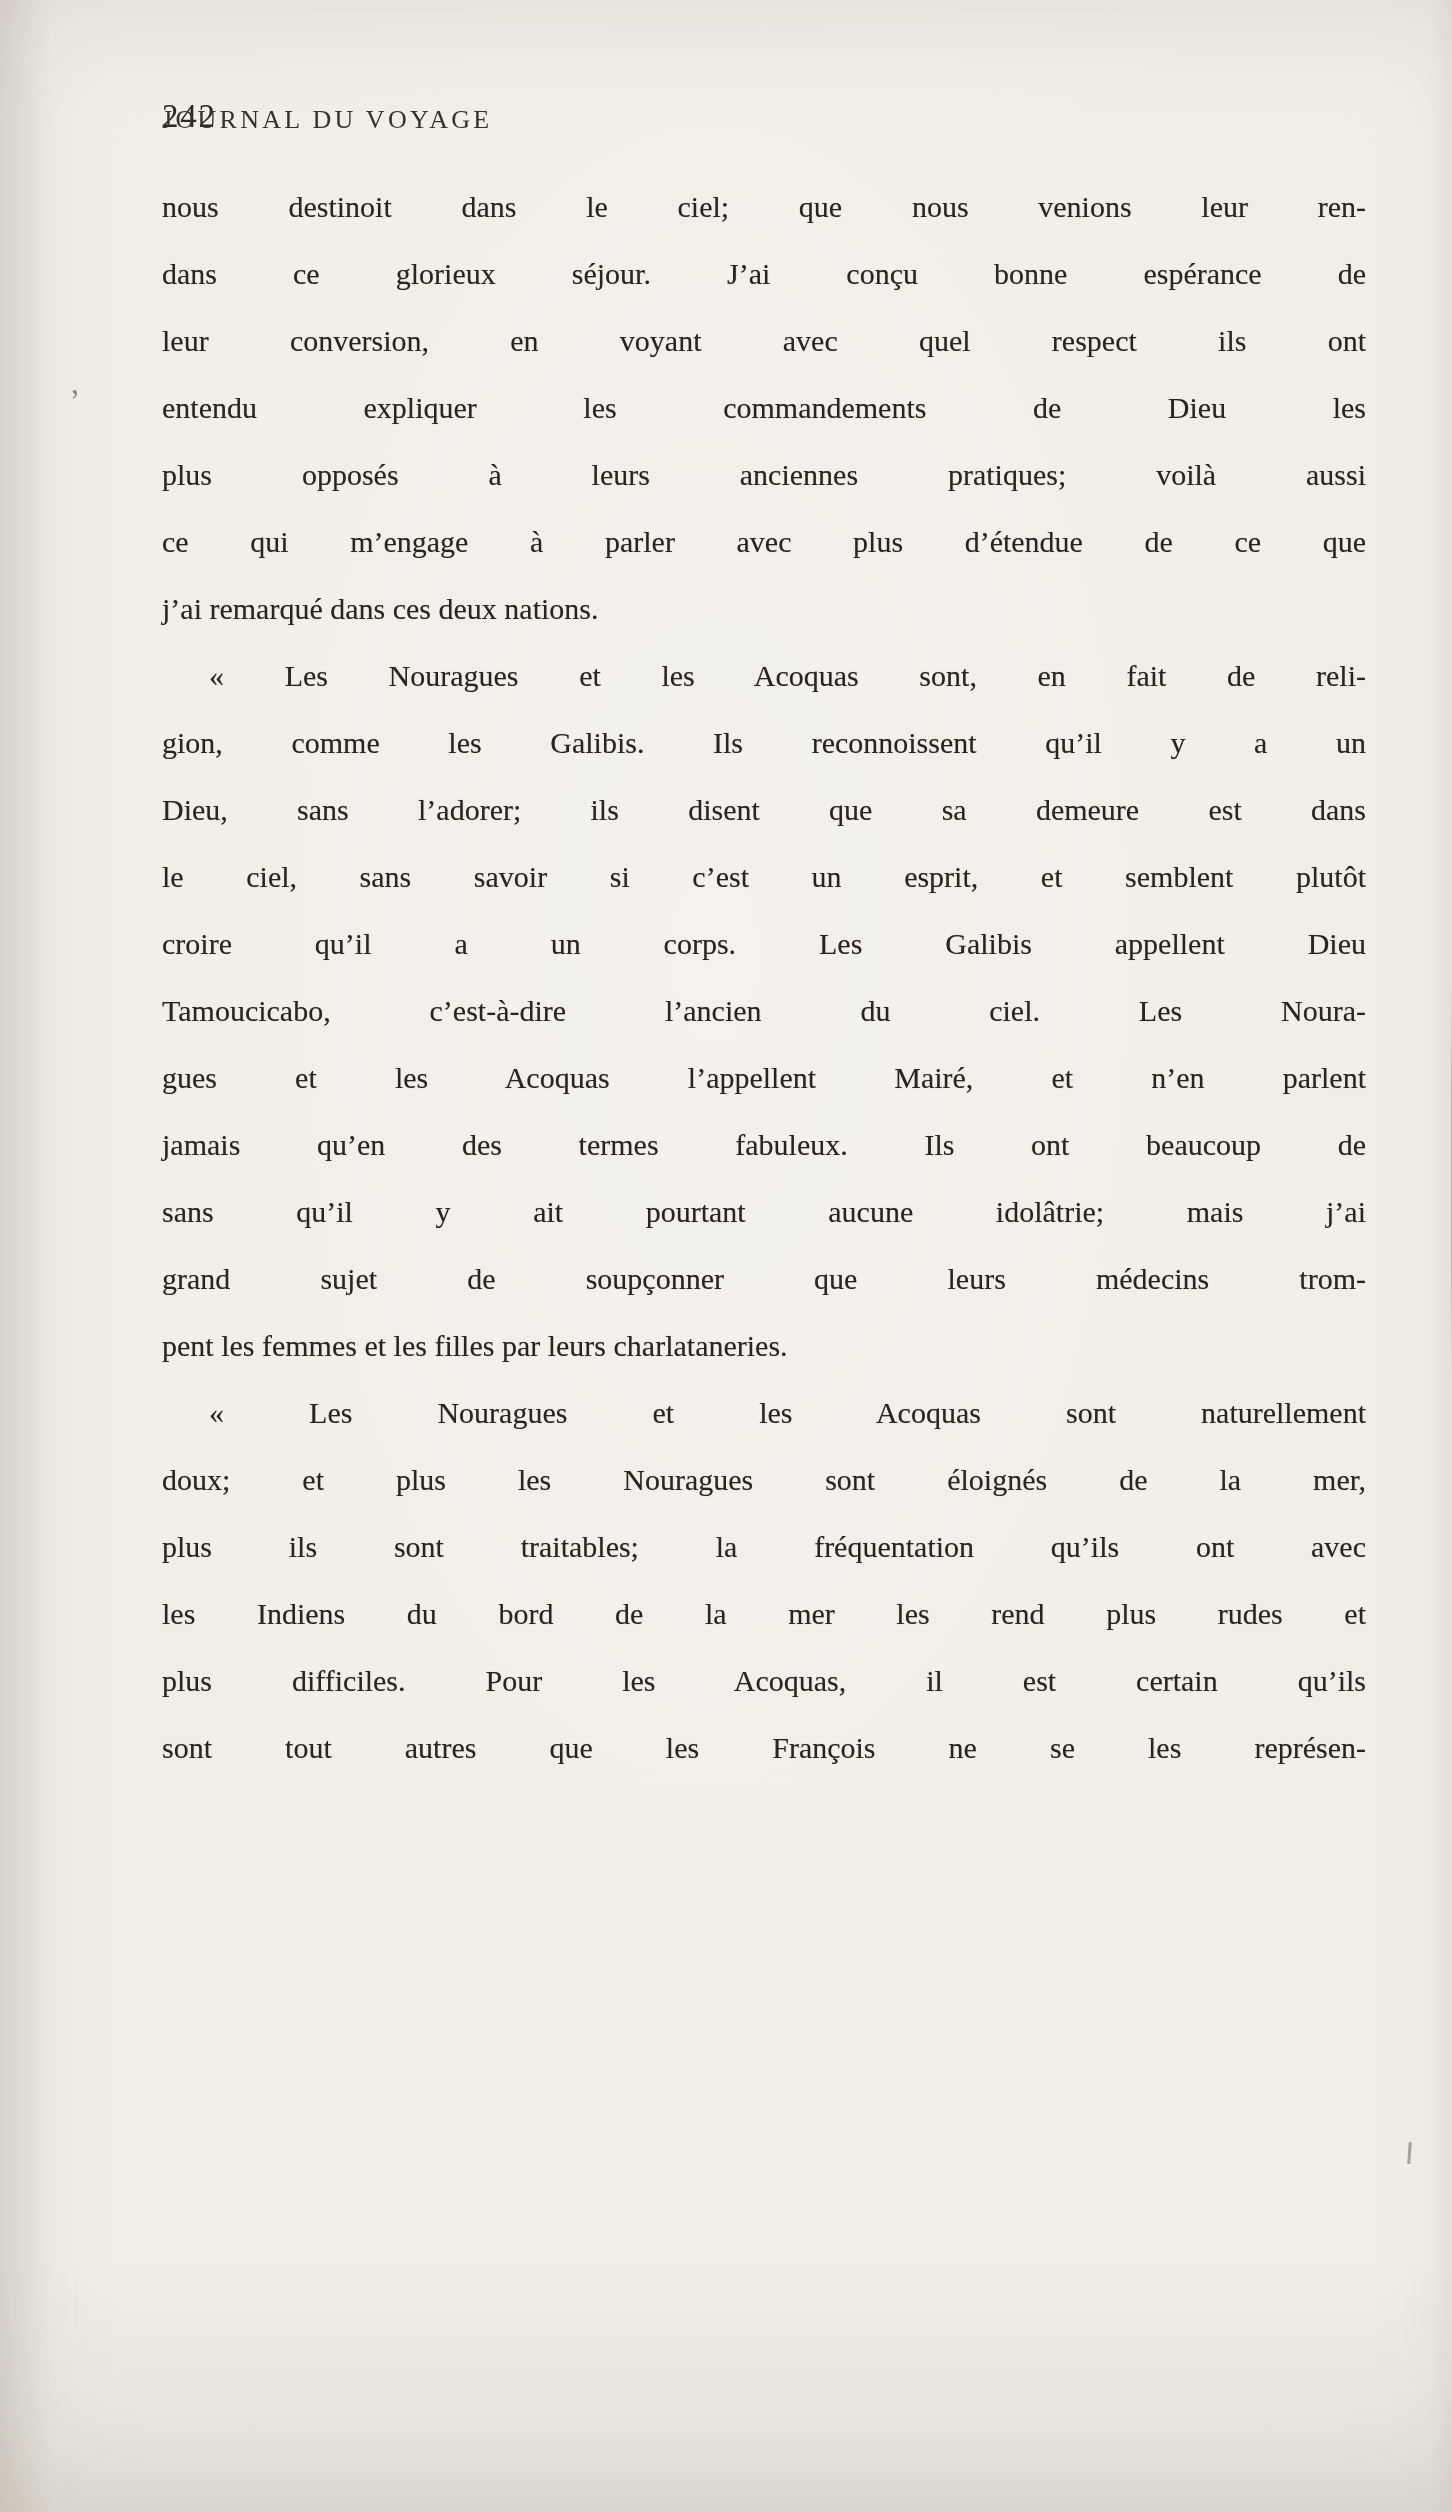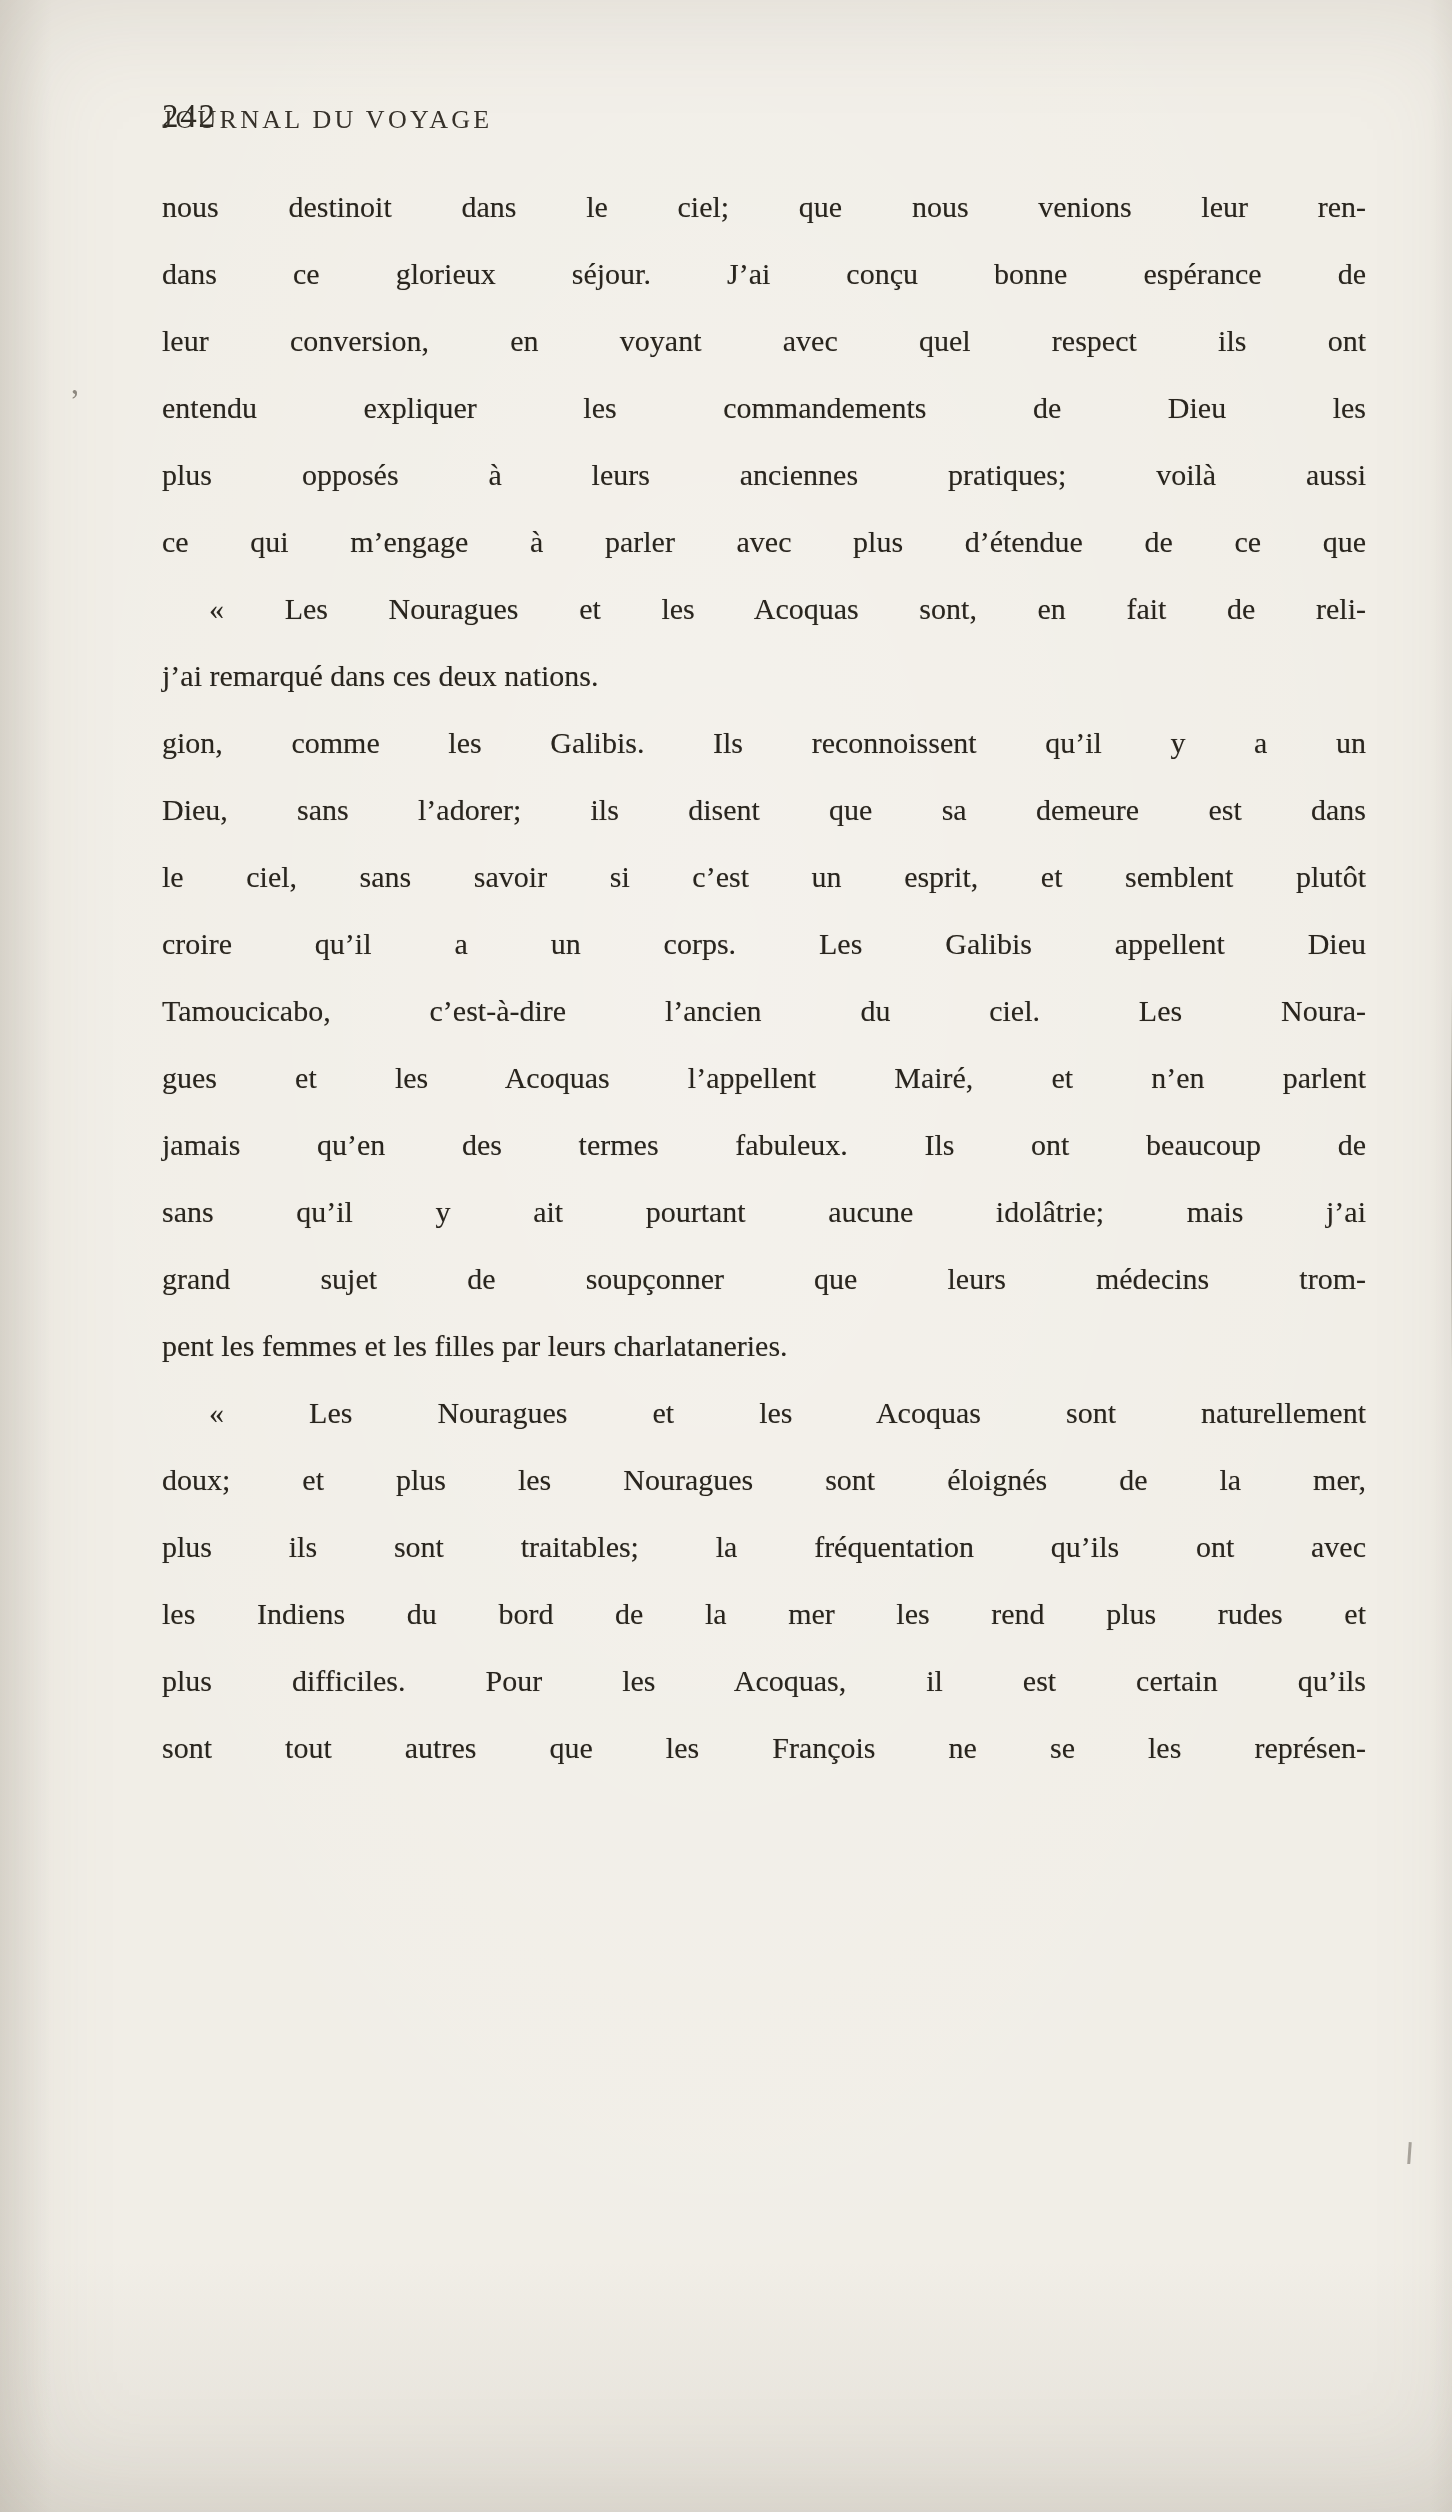--- a/index.html
+++ b/index.html
@@ -102,23 +102,23 @@
   </header>
 
   <main class="textblock">
 
     <div class="line">nous destinoit dans le ciel; que nous venions leur ren-</div>
     <div class="line">dans ce glorieux séjour. J’ai conçu bonne espérance de</div>
     <div class="line">leur conversion, en voyant avec quel respect ils ont</div>
     <div class="line">entendu expliquer les commandements de Dieu les</div>
     <div class="line">plus opposés à leurs anciennes pratiques; voilà aussi</div>
     <div class="line">ce qui m’engage à parler avec plus d’étendue de ce que</div>
+    <div class="line pend">j’ai remarqué dans ces deux nations.</div>
+
     <div class="line indent">« Les Nouragues et les Acoquas sont, en fait de reli-</div>
-
-    <div class="line pend">j’ai remarqué dans ces deux nations.</div>
     <div class="line">gion, comme les Galibis. Ils reconnoissent qu’il y a un</div>
     <div class="line">Dieu, sans l’adorer; ils disent que sa demeure est dans</div>
     <div class="line">le ciel, sans savoir si c’est un esprit, et semblent plutôt</div>
     <div class="line">croire qu’il a un corps. Les Galibis appellent Dieu</div>
     <div class="line">Tamoucicabo, c’est-à-dire l’ancien du ciel. Les Noura-</div>
     <div class="line">gues et les Acoquas l’appellent Mairé, et n’en parlent</div>
     <div class="line">jamais qu’en des termes fabuleux. Ils ont beaucoup de</div>
     <div class="line">sans qu’il y ait pourtant aucune idolâtrie; mais j’ai</div>
     <div class="line">grand sujet de soupçonner que leurs médecins trom-</div>
     <div class="line pend">pent les femmes et les filles par leurs charlataneries.</div>

